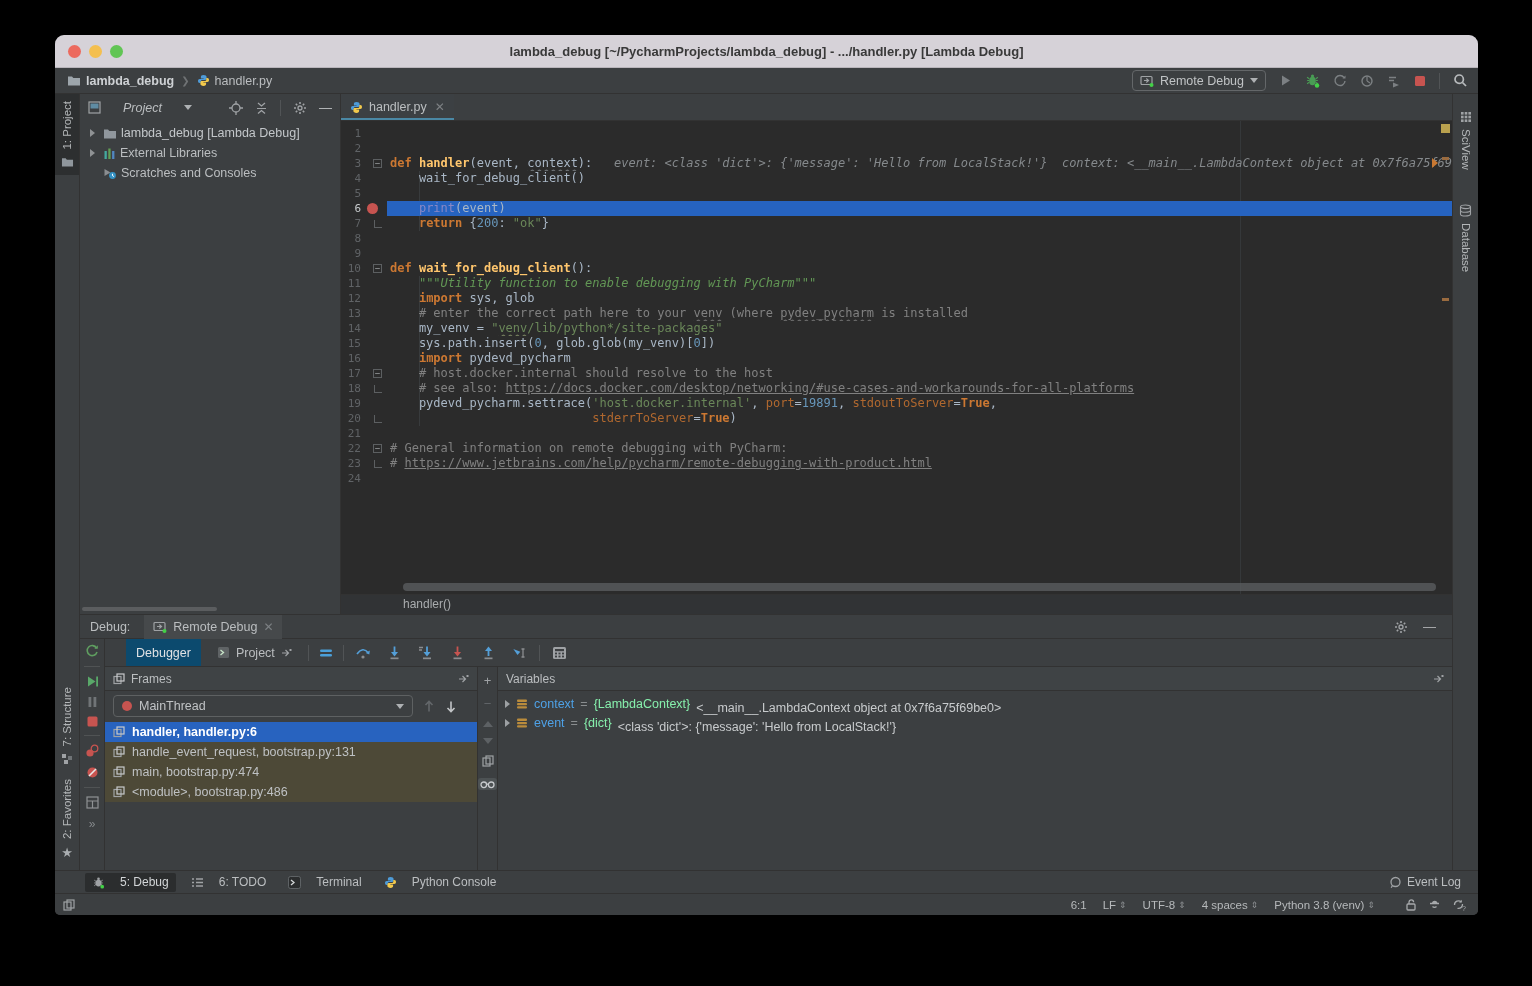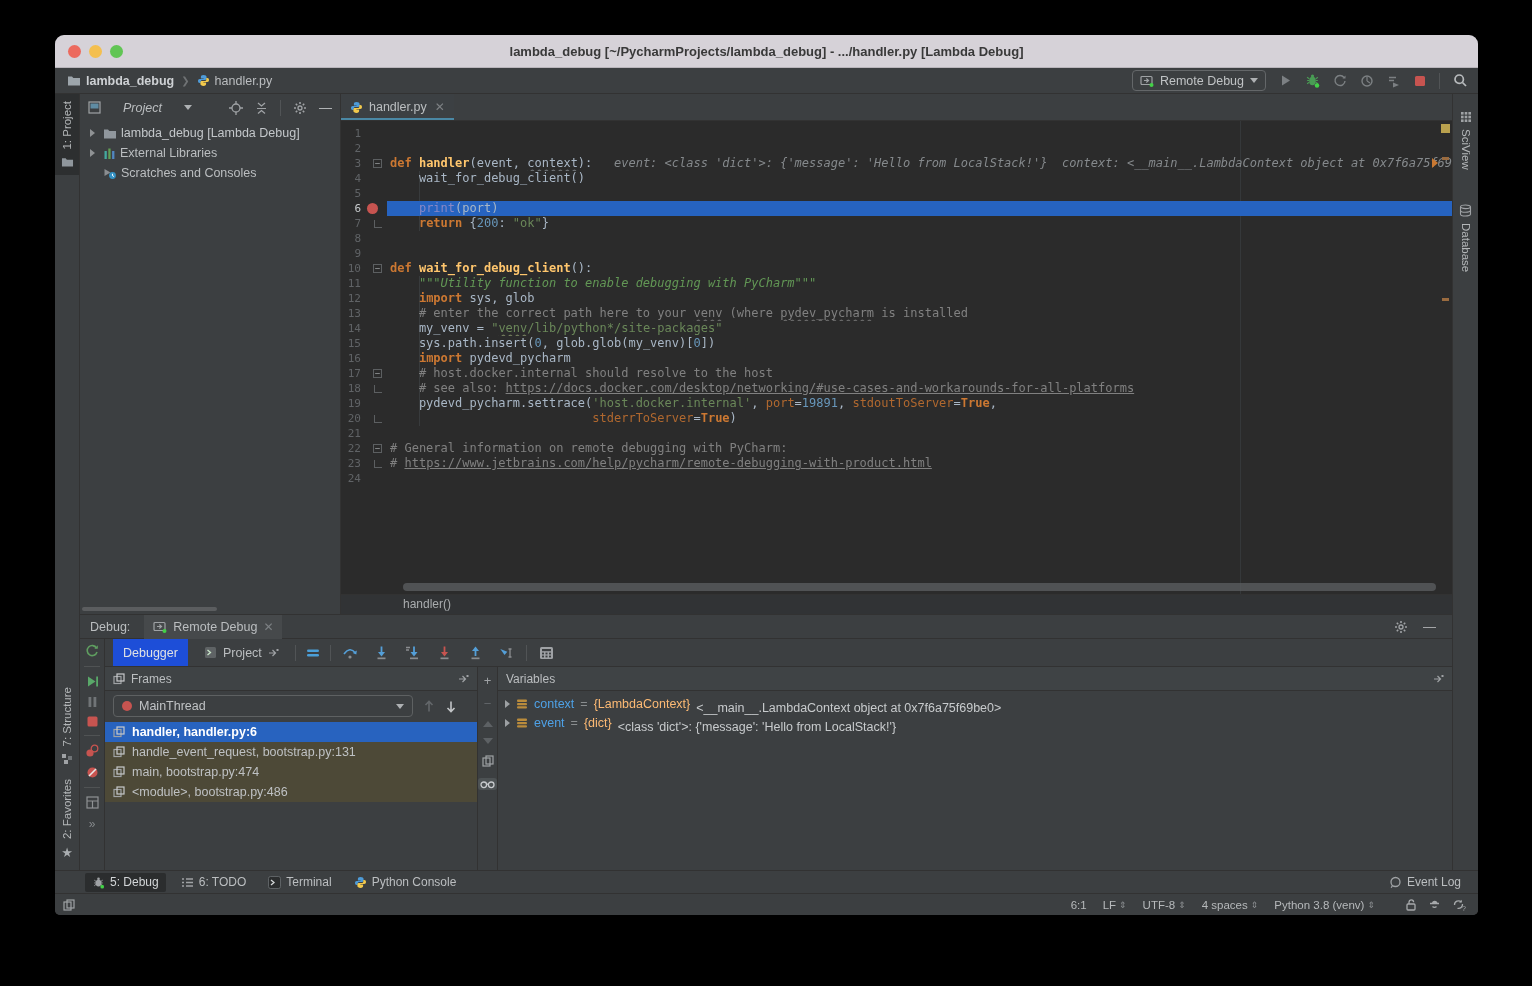--- a/index.html
+++ b/index.html
@@ -84,21 +84,21 @@
   .dheader { height:24px; flex:none; display:flex; align-items:center; border-bottom:1px solid #323232; padding:0 16px 0 10px; font-size:12.5px; color:#bbbec0; }
   .dtab { height:24px; display:flex; align-items:center; gap:6px; padding:0 9px; background:#46494b; margin-left:14px; }
   .dtab .x { color:#7d8184; font-size:12px; }
   .dhicons { margin-left:auto; display:flex; align-items:center; gap:15px; }
   .dbody { flex:1; display:flex; min-height:0; }
   .dstrip { width:25px; flex:none; border-right:1px solid #323232; display:flex; flex-direction:column; align-items:center; padding-top:5px; gap:8px; }
   .dsep { width:16px; height:1px; background:#505354; }
   .dmain { flex:1; display:flex; flex-direction:column; min-width:0; }
   .dtoolbar { height:28px; flex:none; display:flex; align-items:center; border-bottom:1px solid #323232; padding-left:8px; gap:6px; font-size:12.5px; }
   .dbtab { height:27px; display:flex; align-items:center; gap:6px; padding:0 10px; color:#bbbec0; }
-  .dbtab.active { background:#1d4ed8; color:#e0e2e4; }
+  .dbtab.active { background:#0c4a6e; color:#e0e2e4;margin-left:13px; }
   .dcontent { flex:1; display:flex; min-height:0; }
   .frames { width:373px; flex:none; border-right:1px solid #323232; display:flex; flex-direction:column; }
   .panelhead { height:24px; flex:none; display:flex; align-items:center; gap:6px; padding:0 8px; border-bottom:1px solid #323232; background:#3f4345; font-size:12px; color:#bbbec0; }
   .panelhead .right { margin-left:auto; }
   .threadrow { height:30px; flex:none; display:flex; align-items:center; gap:10px; padding:0 10px 0 8px; }
   .tdrop { flex:1; max-width:300px; height:22px; border:1px solid #5e6162; border-radius:4px; display:flex; align-items:center; gap:7px; padding:0 8px; font-size:12.5px; color:#c0c3c5; }
   .reddot { width:10px; height:10px; border-radius:50%; background:#c75450; flex:none; }
   .framelist { padding-top:1px; font-size:12.5px; color:#bec1c3; }
   .frow { height:20px; display:flex; align-items:center; gap:7px; padding-left:8px; white-space:nowrap; }
   .frow.sel { background:#2863bf; color:#fff; font-weight:bold; }
@@ -106,25 +106,25 @@
   .watchstrip { width:20px; flex:none; border-right:1px solid #323232; display:flex; flex-direction:column; align-items:center; padding-top:8px; gap:11px; }
   .ws { color:#9fa2a5; font-size:13px; line-height:12px; }
   .ws.dim { color:#63676a; }
   .wtri-u { width:0;height:0;border-left:5px solid transparent;border-right:5px solid transparent;border-bottom:6px solid #5d6164; }
   .wtri-d { width:0;height:0;border-left:5px solid transparent;border-right:5px solid transparent;border-top:6px solid #5d6164; }
   .glasses { background:#4d5254; border-radius:3px; padding:2px 2px 1px; }
   .vars { flex:1; min-width:0; display:flex; flex-direction:column; }
   .varlist { padding-top:3px; font-size:12.5px; }
   .vrow { height:19px; display:flex; align-items:center; gap:6px; padding-left:7px; white-space:nowrap; }
   .vtri { width:0; height:0; border-top:4px solid transparent; border-bottom:4px solid transparent; border-left:5px solid #9da0a3; flex:none; }
-  .vname { color:#4ea1e6; } .veq { color:#8a8d8f; } .vtype { color:#fdba74; } .vval { color:#c8cbcd;margin-top:9px; }
+  .vname { color:#4ea1e6; } .veq { color:#8a8d8f; } .vtype { color:#86efac; } .vval { color:#c8cbcd;margin-top:9px; }
 
   
   .twbar { height:23px; flex:none; background:#3c3f41; border-top:1px solid #323232; display:flex; align-items:center; padding:0 10px 0 30px; gap:8px; font-size:12px; color:#bbbec0; }
-  .twitem { height:19px; display:flex; align-items:center; gap:5px; padding:0 7px; border-radius:2px; }
+  .twitem { height:19px; display:flex; align-items:center; gap:15px; padding:0 7px; border-radius:2px; }
   .twitem.active { background:#2b2d2e; color:#d3d6d8; }
   .twright { margin-left:auto; display:flex; align-items:center; gap:5px; }
   .statusbar { height:22px; flex:none; background:#3c3f41; border-top:1px solid #323232; display:flex; align-items:center; padding:0 12px 0 8px; font-size:11.5px; color:#b6b9bb; }
   .st-group { margin-left:auto; display:flex; align-items:center; gap:16px; }
   .st-item { display:flex; align-items:center; gap:3px; }
   .st-caret { font-size:9px; color:#8d9093; }
   .st-icons { display:flex; align-items:center; gap:11px; margin-left:14px; }
 
   svg { display:block; }
 </style>
@@ -349,21 +349,21 @@
           <div class="codearea">
             <div class="mguide"></div>
             <div class="iguide" style="top:50px;height:60px;"></div>
             <div class="iguide" style="top:155px;height:150px;"></div>
             <div class="codelines">
                 <div class="crow"><span class="gnum">1</span><span class="gmark"></span><span class="ccode"></span></div>
                 <div class="crow"><span class="gnum">2</span><span class="gmark"></span><span class="ccode"></span></div>
                 <div class="crow"><span class="gnum">3</span><span class="gmark"><span class="foldm">−</span></span><span class="ccode"><span class="t-kw">def </span><span class="t-fn">handler</span><span class="t-pl">(event, </span><span class="t-wavy">context</span><span class="t-pl">):</span><span class="t-hint">   event: &lt;class 'dict'&gt;: {'message': 'Hello from LocalStack!'}  context: &lt;__main__.LambdaContext object at 0x7f6a75f69be0&gt;</span></span></div>
                 <div class="crow"><span class="gnum">4</span><span class="gmark"></span><span class="ccode"><span class="t-pl">    wait_for_debug_client()</span></span></div>
                 <div class="crow"><span class="gnum">5</span><span class="gmark"></span><span class="ccode"></span></div>
-                <div class="crow exec"><span class="gnum">6</span><span class="gmark"><span class="bpdot"></span></span><span class="ccode"><span class="t-pl">    </span><span class="t-bi">print</span><span class="t-pl">(port)</span></span></div>
+                <div class="crow exec"><span class="gnum">6</span><span class="gmark"><span class="bpdot"></span></span><span class="ccode"><span class="t-pl">    </span><span class="t-bi">print</span><span class="t-pl">(event)</span></span></div>
                 <div class="crow"><span class="gnum">7</span><span class="gmark"><span class="folde"></span></span><span class="ccode"><span class="t-pl">    </span><span class="t-kw">return</span><span class="t-pl"> {</span><span class="t-num">200</span><span class="t-pl">: </span><span class="t-str">"ok"</span><span class="t-pl">}</span></span></div>
                 <div class="crow"><span class="gnum">8</span><span class="gmark"></span><span class="ccode"></span></div>
                 <div class="crow"><span class="gnum">9</span><span class="gmark"></span><span class="ccode"></span></div>
                 <div class="crow"><span class="gnum">10</span><span class="gmark"><span class="foldm">−</span></span><span class="ccode"><span class="t-kw">def </span><span class="t-fn">wait_for_debug_client</span><span class="t-pl">():</span></span></div>
                 <div class="crow"><span class="gnum">11</span><span class="gmark"></span><span class="ccode"><span class="t-pl">    </span><span class="t-doc">"""Utility function to enable debugging with PyCharm"""</span></span></div>
                 <div class="crow"><span class="gnum">12</span><span class="gmark"></span><span class="ccode"><span class="t-pl">    </span><span class="t-kw">import</span><span class="t-pl"> sys, glob</span></span></div>
                 <div class="crow"><span class="gnum">13</span><span class="gmark"></span><span class="ccode"><span class="t-pl">    </span><span class="t-com"># enter the correct path here to your </span><span class="t-comw">venv</span><span class="t-com"> (where </span><span class="t-comw">pydev_pycharm</span><span class="t-com"> is installed</span></span></div>
                 <div class="crow"><span class="gnum">14</span><span class="gmark"></span><span class="ccode"><span class="t-pl">    my_venv = </span><span class="t-str">"</span><span class="t-strw">venv</span><span class="t-str">/lib/python*/site-packages"</span></span></div>
                 <div class="crow"><span class="gnum">15</span><span class="gmark"></span><span class="ccode"><span class="t-pl">    sys.path.insert(</span><span class="t-num">0</span><span class="t-pl">, glob.glob(my_venv)[</span><span class="t-num">0</span><span class="t-pl">])</span></span></div>
                 <div class="crow"><span class="gnum">16</span><span class="gmark"></span><span class="ccode"><span class="t-pl">    </span><span class="t-kw">import</span><span class="t-pl"> pydevd_pycharm</span></span></div>

